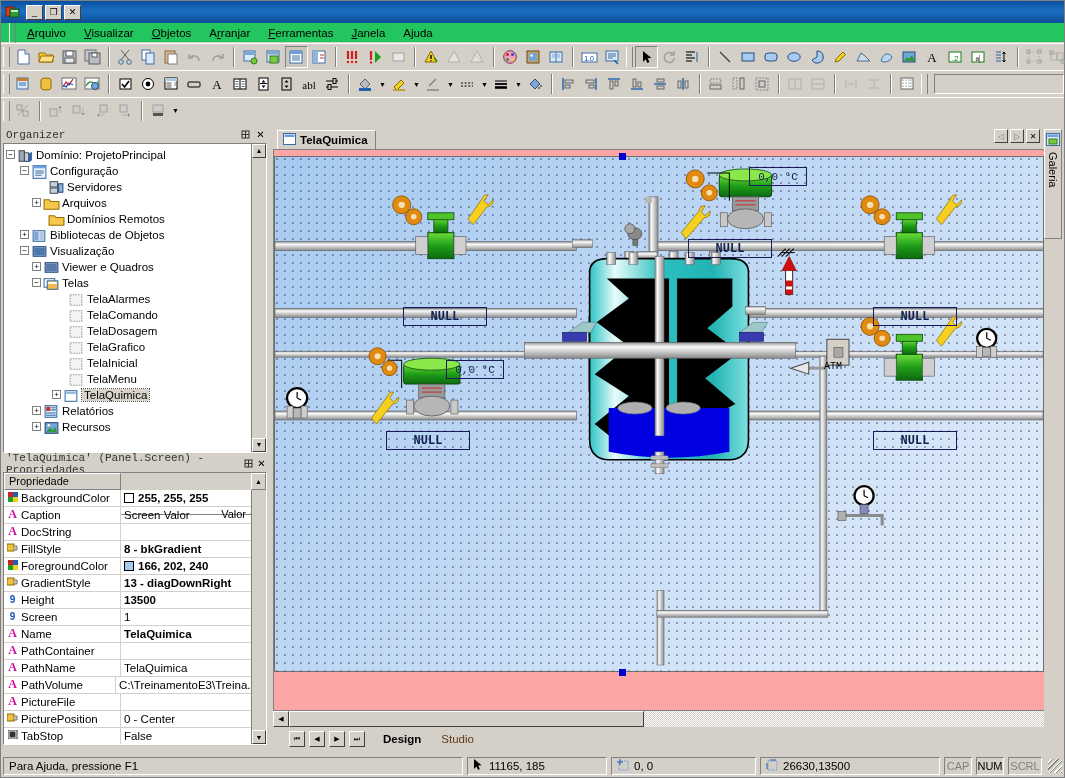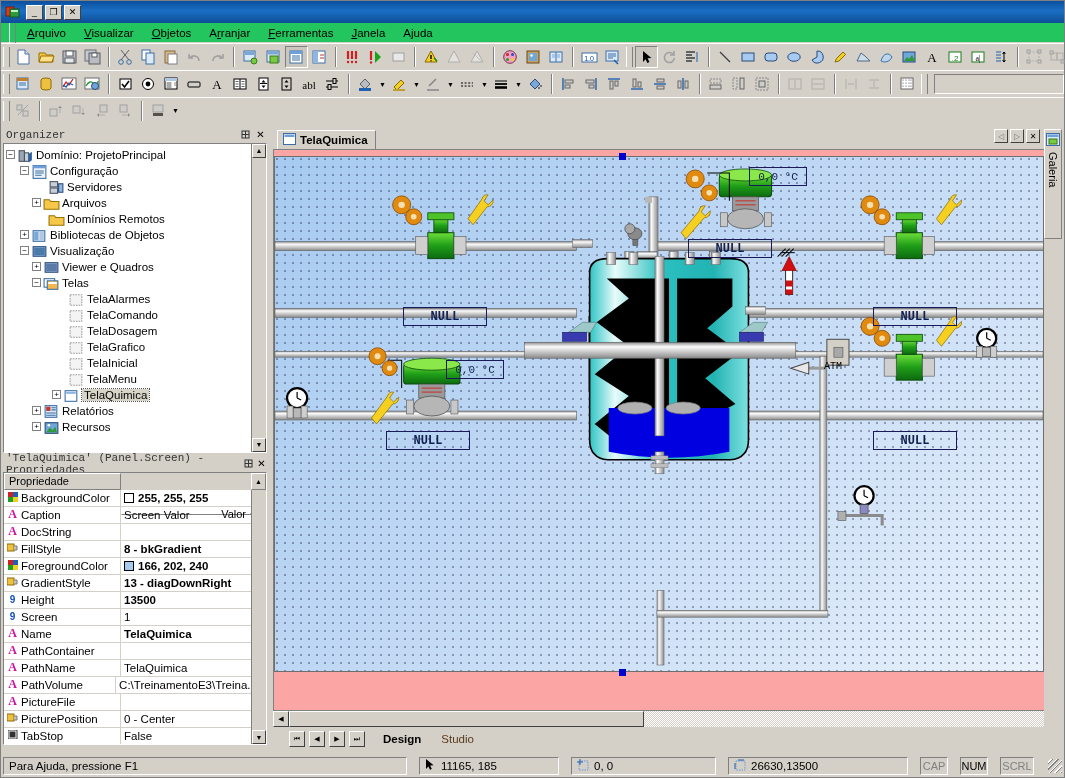--- a/index.html
+++ b/index.html
@@ -149,21 +149,21 @@
 
   
   .gallerystrip { width:20px; flex:0 0 auto; background:#d4d0c8; padding-top:2px; }
   .gtab { width:18px; background:#d4d0c8; border:1px solid #fff; border-right-color:#808080;
           border-bottom-color:#808080; padding:3px 0 6px 0; display:flex; flex-direction:column;
           align-items:center; gap:4px; height:110px; }
   .gtab .gtxt { writing-mode:vertical-rl; font-size:11px; }
 
   
   .statusbar { position:absolute; left:0; right:0; bottom:0; height:22px; display:flex;
-               align-items:center; background:#d4d0c8; gap:12px; padding:0 2px; }
+               align-items:center; background:#d4d0c8; gap:4px; padding:0 2px; }
   .sb-cell { height:18px; display:flex; align-items:center; gap:5px; padding:0 5px;
              border:1px solid #808080; border-right-color:#fff; border-bottom-color:#fff;
              font-size:11.5px; }
   .sb-msg { flex:1 1 auto; }
   .sb-ind { width:28px; justify-content:center; color:#808080; font-size:11px; }
   .sb-ind.on { color:#000; }
   .grip-corner { width:14px;height:14px;margin-left:2px;
                  background:repeating-linear-gradient(135deg,#d4d0c8 0 2px,#fff 2px 3px,#808080 3px 4px); }
 </style>
 </head>

